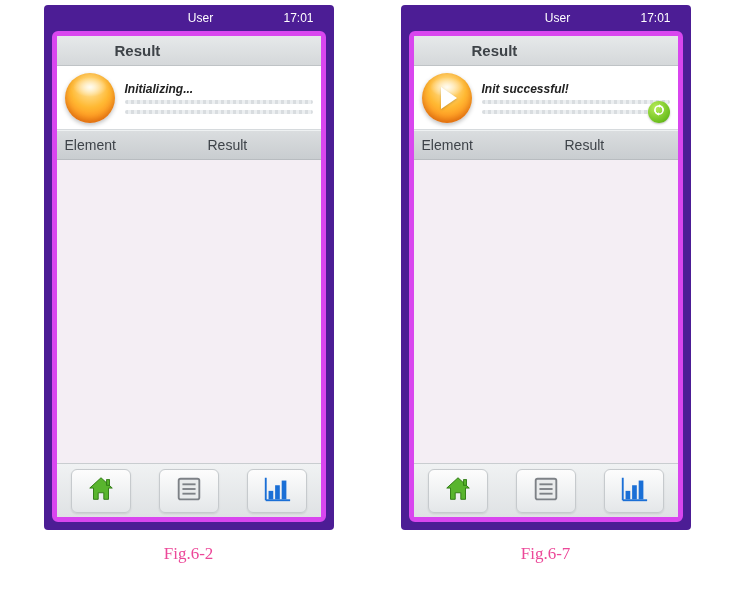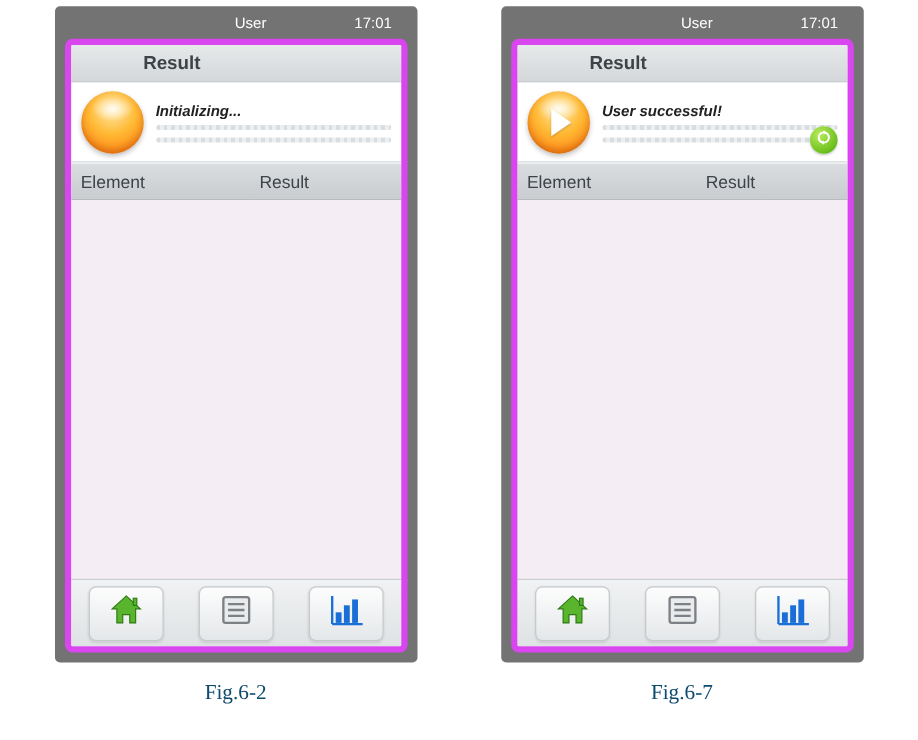--- a/index.html
+++ b/index.html
@@ -16,21 +16,21 @@
     padding: 5px 10px 0 10px;
   }
   .figure-col {
     display: flex;
     flex-direction: column;
     align-items: center;
   }
   .device {
     width: 290px;
     height: 525px;
-    background: #737373;
+    background: #4c1d95;
     border-radius: 4px;
     display: flex;
     flex-direction: column;
     padding: 0 8px 8px 8px;
   }
   .statusbar {
     height: 26px;
     display: flex;
     align-items: center;
     justify-content: space-between;
@@ -165,21 +165,21 @@
     justify-content: center;
     background: linear-gradient(#fdfdfd, #e4e7e9);
     border: 1px solid #c6cacd;
     box-shadow: 0 1px 2px rgba(0,0,0,0.1);
   }
   .nav-btn svg { width: 32px; height: 30px; }
   .caption {
     margin-top: 14px;
     font-family: "Times New Roman", serif;
     font-size: 17px;
-    color: #0c4a6e;
+    color: #ec4899;
   }
 </style>
 </head>
 <body>
 
 <div class="figures-wrap">
 
   <div class="figure-col">
     <div class="device">
       <div class="statusbar">
@@ -267,21 +267,21 @@
       </div>
       <div class="screen-inner">
         <div class="title-bar">
           <span>Result</span>
         </div>
         <div class="status-row">
           <div class="orb">
             <div class="play-triangle"></div>
           </div>
           <div class="status-text-wrap">
-            <div class="status-text">User successful!</div>
+            <div class="status-text">Init successful!</div>
             <div class="progress-line"></div>
             <div class="progress-line"></div>
           </div>
           <div class="refresh-btn">
             <span>
               <svg viewBox="0 0 24 24">
                   <path d="M12 5 A7 7 0 1 1 5 12" fill="none" stroke="#fff" stroke-width="2.5" stroke-linecap="round"></path>
                   <path d="M12 2 L12 8 L16 5 Z" fill="#fff"></path>
                   <path d="M12 19 A7 7 0 1 1 19 12" fill="none" stroke="#fff" stroke-width="2.5" stroke-linecap="round"></path>
                   <path d="M12 22 L12 16 L8 19 Z" fill="#fff"></path>

